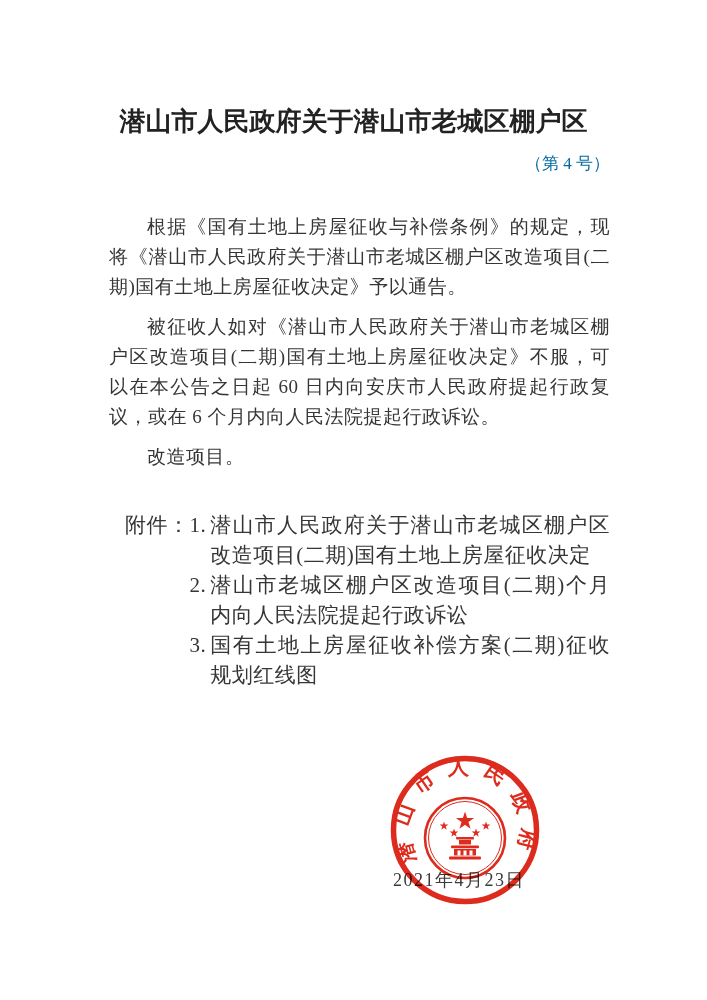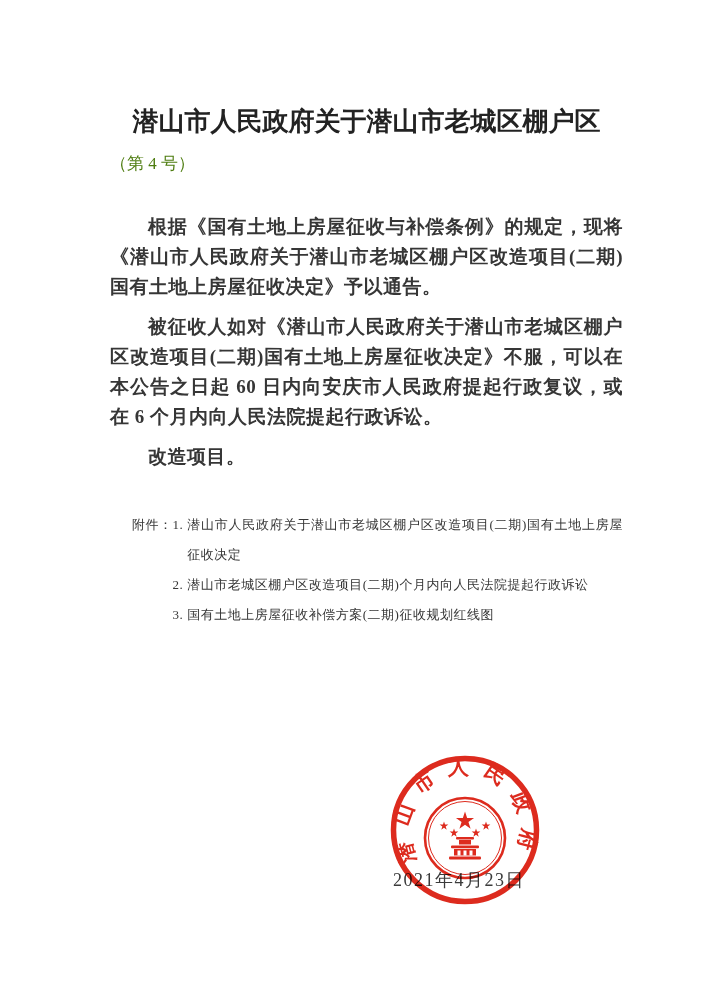--- a/index.html
+++ b/index.html
@@ -1,33 +1,33 @@
 <!DOCTYPE html>
 <html><head>
 <meta charset="utf-8">
 <style>
   html,body { margin:0; padding:0; background:#ffffff; }
   .page {
     position:relative; width:707px; height:1000px; background:#ffffff;
     overflow:hidden; font-family:"Liberation Serif", serif; color:#363636;
   }
-  .content { position:absolute; left:110px; top:0; width:513px; }
+  .content { position:absolute; left:97px; top:0; width:513px; }
   .title {
     margin-top:104px; text-align:center;
     font-family:"Liberation Sans", sans-serif; font-weight:700;
     font-size:26px; line-height:35px; color:#222222;
   }
   .doc-number {
-    margin-top:11px; text-align:left; font-size:17px; line-height:28px; color:#4d7c0f;font-family:Liberation Serif, serif;
+    margin-top:11px; text-align:right; font-size:17px; line-height:28px; color:#0369a1;font-family:Liberation Serif, serif;
   }
   .body-text { margin-top:34px; font-size:19px; line-height:30px; text-align:justify; letter-spacing:0.5px; }
-  .para { margin:0 0 10px 0; text-indent:2em;font-weight:bold; }
+  .para { margin:0 0 10px 12px; text-indent:2em; }
   .attachments {
-    display:flex; margin-top:38px; margin-left:22px;
-    font-size:13px; line-height:30px; letter-spacing:0.5px;
+    display:flex; margin-top:38px; margin-left:28px;
+    font-size:21px; line-height:30px; letter-spacing:0.5px;
   }
   .attach-label { white-space:nowrap; flex:none; }
   .attach-list { flex:1; }
   .attach-item { display:flex; text-align:justify; }
   .attach-num { white-space:nowrap; flex:none; margin-right:4px; }
   .attach-text { flex:1; }
   .seal {
     position:absolute; left:388px; top:753px; width:154px; height:154px;
     mix-blend-mode:multiply; pointer-events:none;
   }

